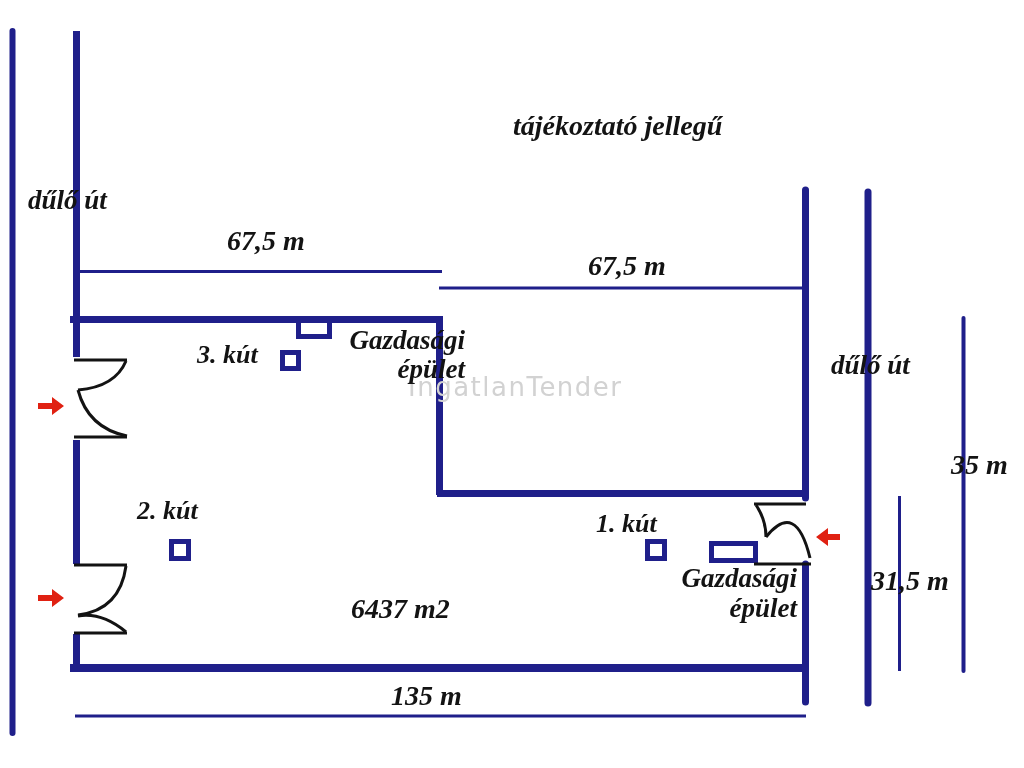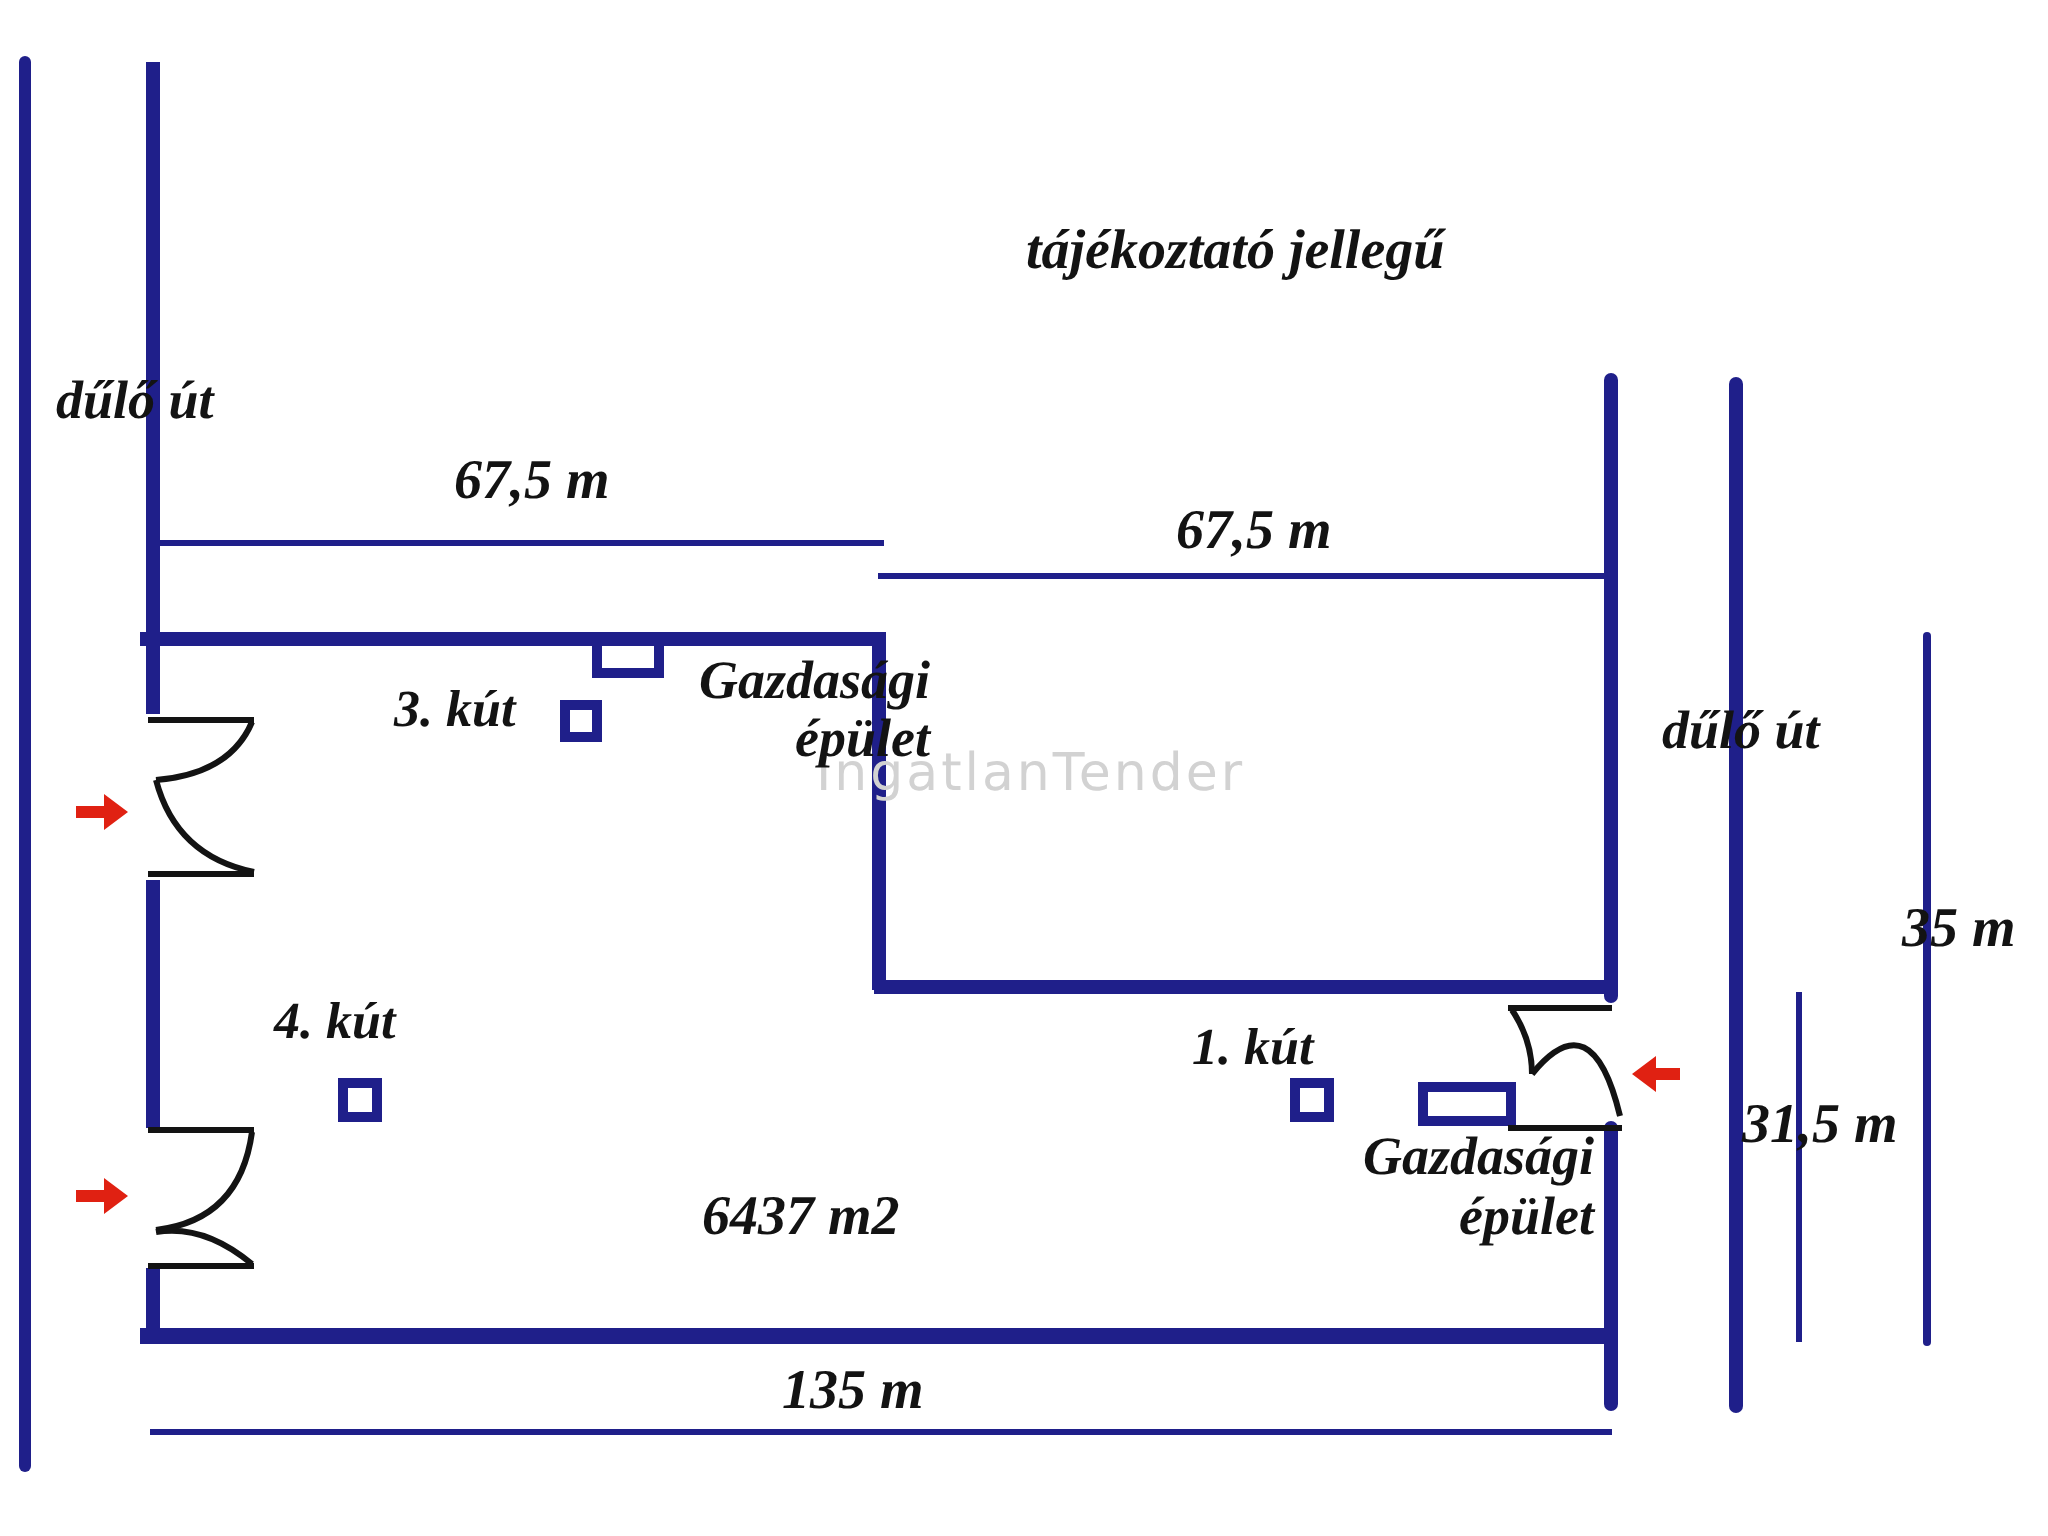--- a/index.html
+++ b/index.html
@@ -88,27 +88,27 @@
   <div id="watermark" style="left:408px;top:372px;">IngatlanTender</div>
 
   <div class="lbl" style="left:513px;top:111px;font-size:28px;">tájékoztató jellegű</div>
 
   <div class="lbl" style="left:28px;top:186px;font-size:27px;">dűlő út</div>
   <div class="lbl" style="left:831px;top:351px;font-size:27px;">dűlő út</div>
 
   <div class="lbl" style="left:227px;top:226px;font-size:28px;">67,5 m</div>
   <div class="lbl" style="left:588px;top:251px;font-size:28px;">67,5 m</div>
   <div class="lbl" style="left:951px;top:450px;font-size:28px;">35 m</div>
-  <div class="lbl" style="left:871px;top:548px;font-size:28px;">31,5 m</div>
+  <div class="lbl" style="left:871px;top:566px;font-size:28px;">31,5 m</div>
   <div class="lbl" style="left:391px;top:681px;font-size:28px;">135 m</div>
 
   <div class="lbl" style="left:351px;top:566px;font-size:28px;margin-top:28px;">6437 m2</div>
 
   <div class="lbl" style="left:197px;top:341px;font-size:26px;">3. kút</div>
-  <div class="lbl" style="left:137px;top:497px;font-size:26px;">4. kút</div>
+  <div class="lbl" style="left:137px;top:497px;font-size:26px;">2. kút</div>
   <div class="lbl" style="left:596px;top:510px;font-size:26px;">1. kút</div>
 
   <div class="lbl lbl-center" style="left:325px;top:326px;width:140px;font-size:27px;line-height:1.08;">
     <div>Gazdasági</div>
     <div>épület</div>
   </div>
   <div class="lbl lbl-center" style="left:657px;top:563px;width:140px;font-size:27px;line-height:1.12;">
     <div>Gazdasági</div>
     <div>épület</div>
   </div>

